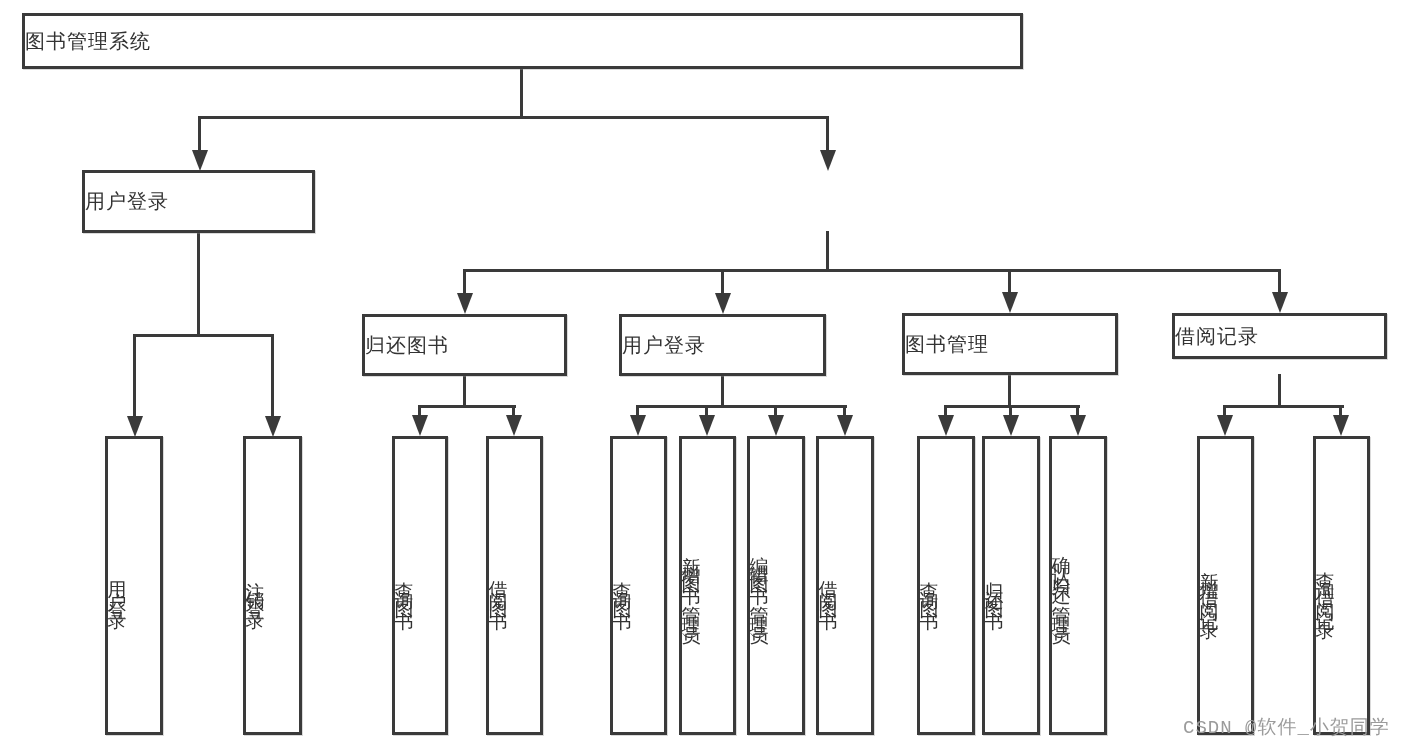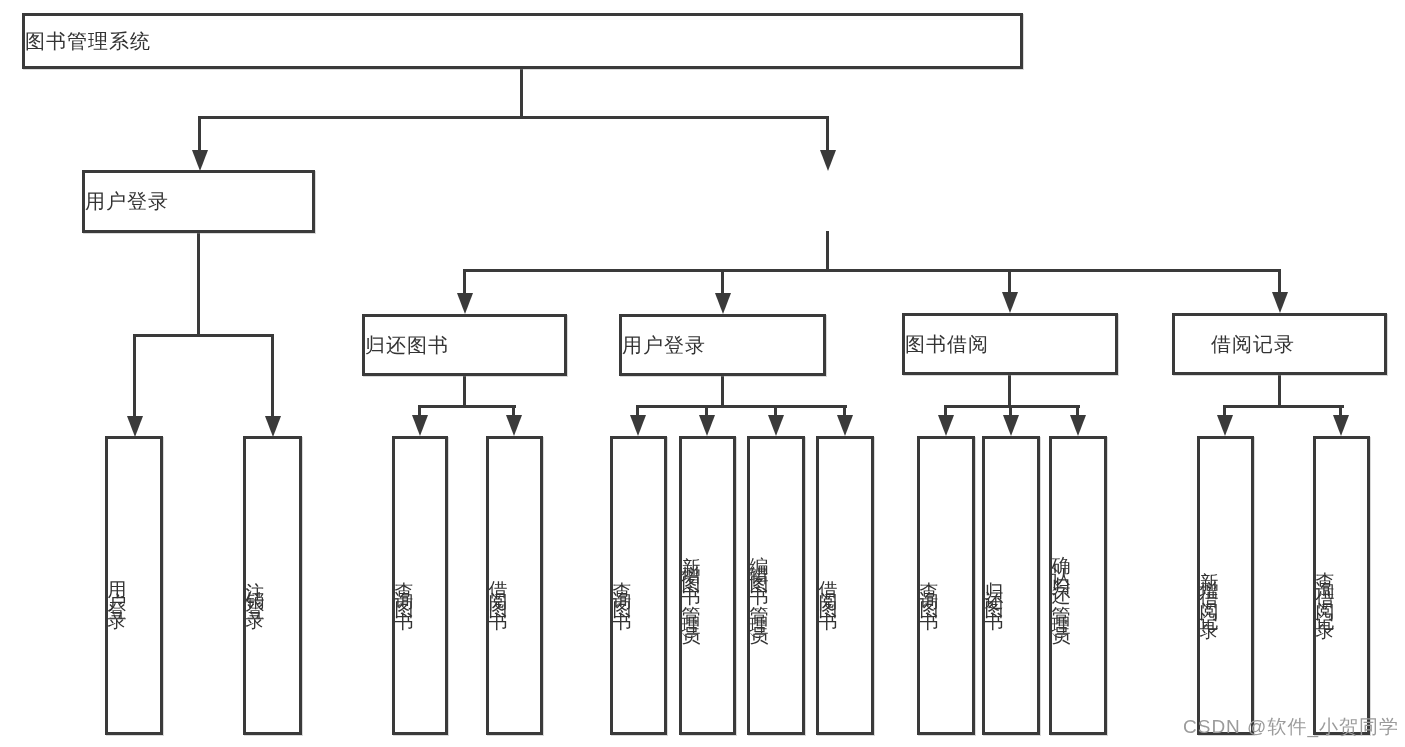--- a/index.html
+++ b/index.html
@@ -26,21 +26,21 @@
   .vl,.hl{position:absolute;background:#3a3a3a;z-index:1;}
   .vl{width:3px;}
   .hl{height:3px;}
   .arrow{
     position:absolute;width:0;height:0;z-index:1;
     border-left:8px solid transparent;border-right:8px solid transparent;
     border-top:21px solid #3a3a3a;
   }
   .watermark{
     position:absolute;left:1183px;top:714px;z-index:5;
-    font-size:19px;color:#9b9b9b;letter-spacing:1px;white-space:nowrap;
+    font-size:19px;color:#9b9b9b;letter-spacing:1px;white-space:nowrap;font-family:Liberation Mono, monospace;
   }
 </style>
 </head>
 <body>
 
 <div class="stage">
 
   <div class="box" style="left:22px;top:13px;width:1001px;height:56px;">
     <span class="hlabel">图书管理系统</span>
   </div>
@@ -74,23 +74,23 @@
   <div class="vl" style="left:1278px;top:269px;height:27px;"></div>
   <div class="arrow" style="left:1272px;top:292px;"></div>
 
   <div class="box" style="left:362px;top:314px;width:205px;height:62px;">
     <span class="hlabel">归还图书</span>
   </div>
   <div class="box" style="left:619px;top:314px;width:207px;height:62px;">
     <span class="hlabel">用户登录</span>
   </div>
   <div class="box" style="left:902px;top:313px;width:216px;height:62px;">
-    <span class="hlabel">图书借阅</span>
+    <span class="hlabel">图书管理</span>
   </div>
-  <div class="box" style="left:1172px;top:313px;width:215px;height:62px;padding-left:36px;">
+  <div class="box" style="left:1172px;top:313px;width:215px;height:46px;">
     <span class="hlabel">借阅记录</span>
   </div>
 
   <div class="vl" style="left:463px;top:374px;height:34px;"></div>
   <div class="hl" style="left:418px;top:405px;width:98px;"></div>
   <div class="vl" style="left:418px;top:405px;height:14px;"></div>
   <div class="arrow" style="left:412px;top:415px;"></div>
   <div class="vl" style="left:512px;top:405px;height:14px;"></div>
   <div class="arrow" style="left:506px;top:415px;"></div>
 

